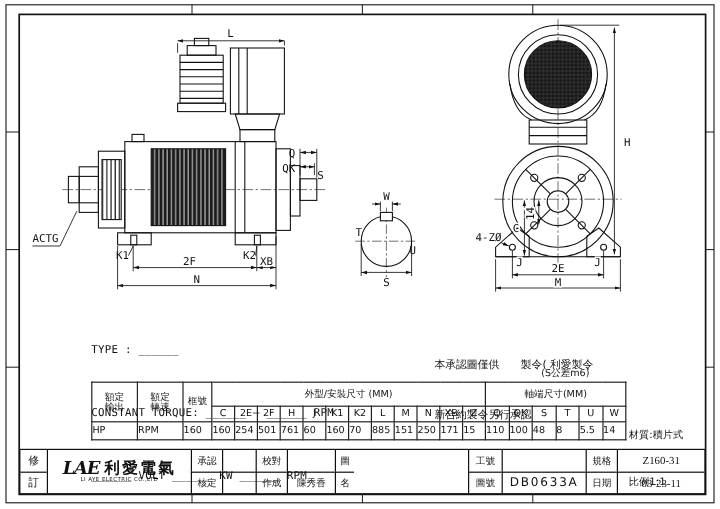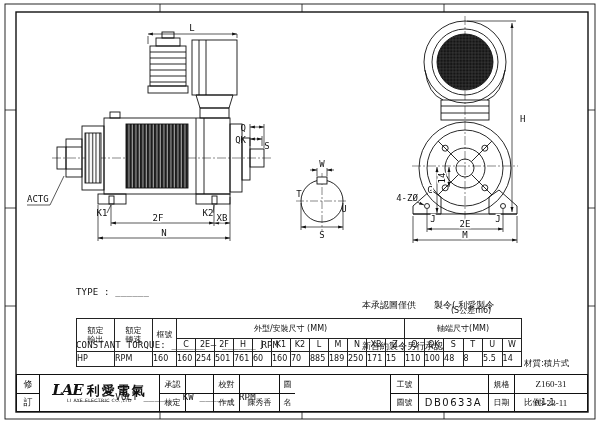--- a/index.html
+++ b/index.html
@@ -313,21 +313,21 @@
     <td>RPM</td>
     <td>160</td>
   <td>160</td>
           <td>254</td>
           <td>501</td>
           <td>761</td>
           <td>60</td>
           <td>160</td>
           <td>70</td>
           <td>885</td>
-          <td>189</td>
+          <td>151</td>
           <td>250</td>
           <td>171</td>
           <td>15</td>
           <td>110</td>
           <td>100</td>
           <td>48</td>
           <td>8</td>
           <td>5.5</td>
           <td>14</td>
         </tr>

